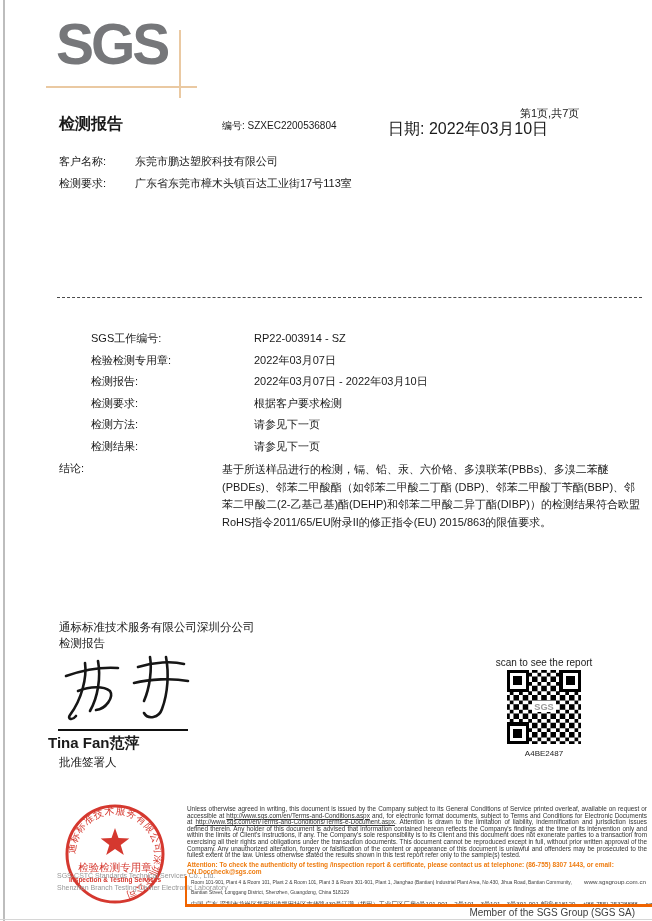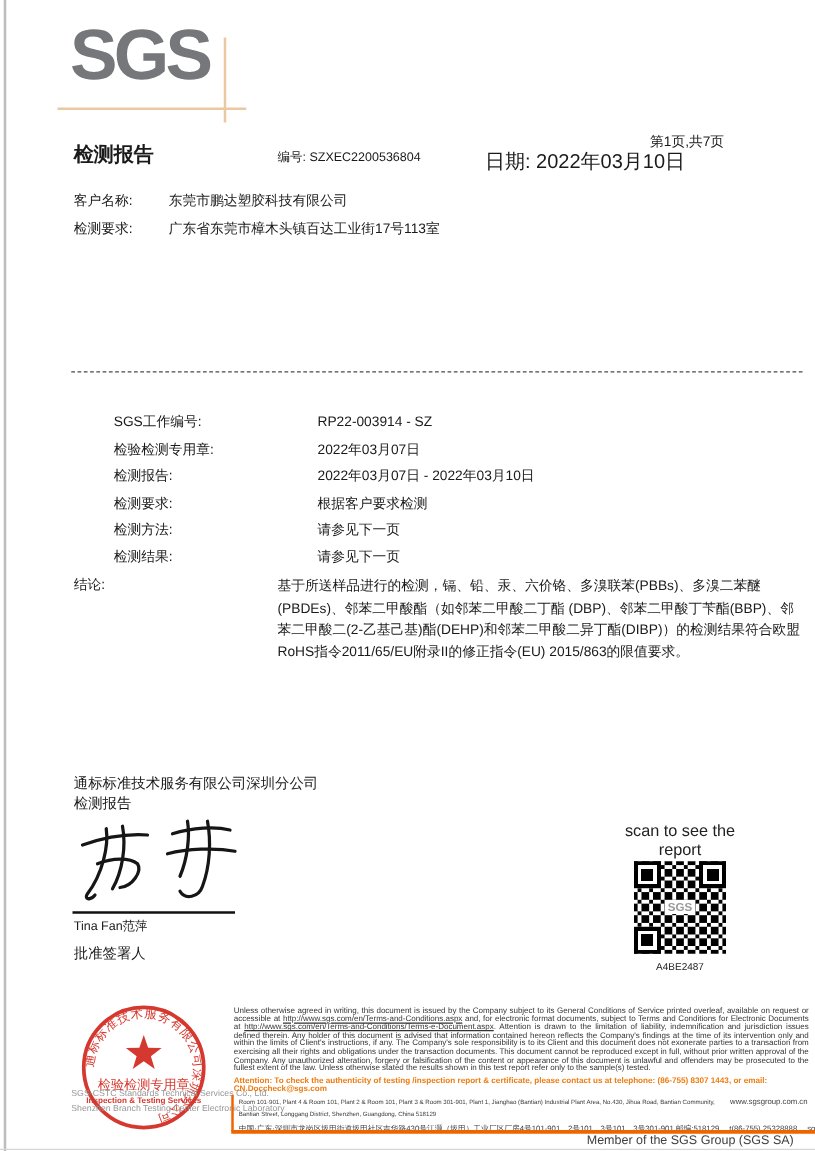--- a/index.html
+++ b/index.html
@@ -29,26 +29,26 @@
   .dashed{position:absolute;left:57px;right:10px;top:297px;border-top:1px dashed #4a4a4a;}
   .work-rows{top:328px;} .work-rows .row{line-height:21.5px;margin-left:32px;} .work-rows .lbl{width:163px;}
   .concl{display:flex;margin-top:1px;}
   .concl .lbl{width:163px;line-height:21.5px;flex:0 0 auto;}
   .concl .txt{width:420px;line-height:17.5px;padding-top:3px;}
 
   
   .sig-company{position:absolute;left:59px;top:619px;font-size:11.5px;line-height:16px;}
   .sig-svg{position:absolute;left:60px;top:652px;}
   .sig-line{position:absolute;left:58px;top:729px;width:130px;height:2px;background:#111;}
-  .sig-name{position:absolute;left:59px;top:734px;font-size:10px;}
+  .sig-name{position:absolute;left:48px;top:734px;font-size:15px;font-weight:bold;}
   .sig-title{position:absolute;left:59px;top:755px;font-size:11.5px;}
 
   
   .qr-wrap{position:absolute;left:494px;top:657px;width:100px;text-align:center;}
-  .qr-cap{font-size:13px;color:#222;margin-bottom:2px;}
+  .qr-cap{font-size:10px;color:#222;margin-bottom:2px;}
   .qr-code-id{font-size:8px;color:#222;margin-top:1px;}
 
   
   .legal{position:absolute;left:187px;top:806px;width:460px;font-size:6.4px;line-height:6.6px;
          text-align:justify;color:#333;}
   .legal .lnk{text-decoration:underline;}
   .attention{position:absolute;left:187px;top:861px;width:462px;font-size:6.5px;line-height:7.4px;
              color:#ee7c10;font-weight:bold;}
   .addr{position:absolute;left:191px;top:878px;width:455px;color:#3c3c3c;}
   .addr-row{display:flex;justify-content:space-between;align-items:baseline;gap:8px;}

